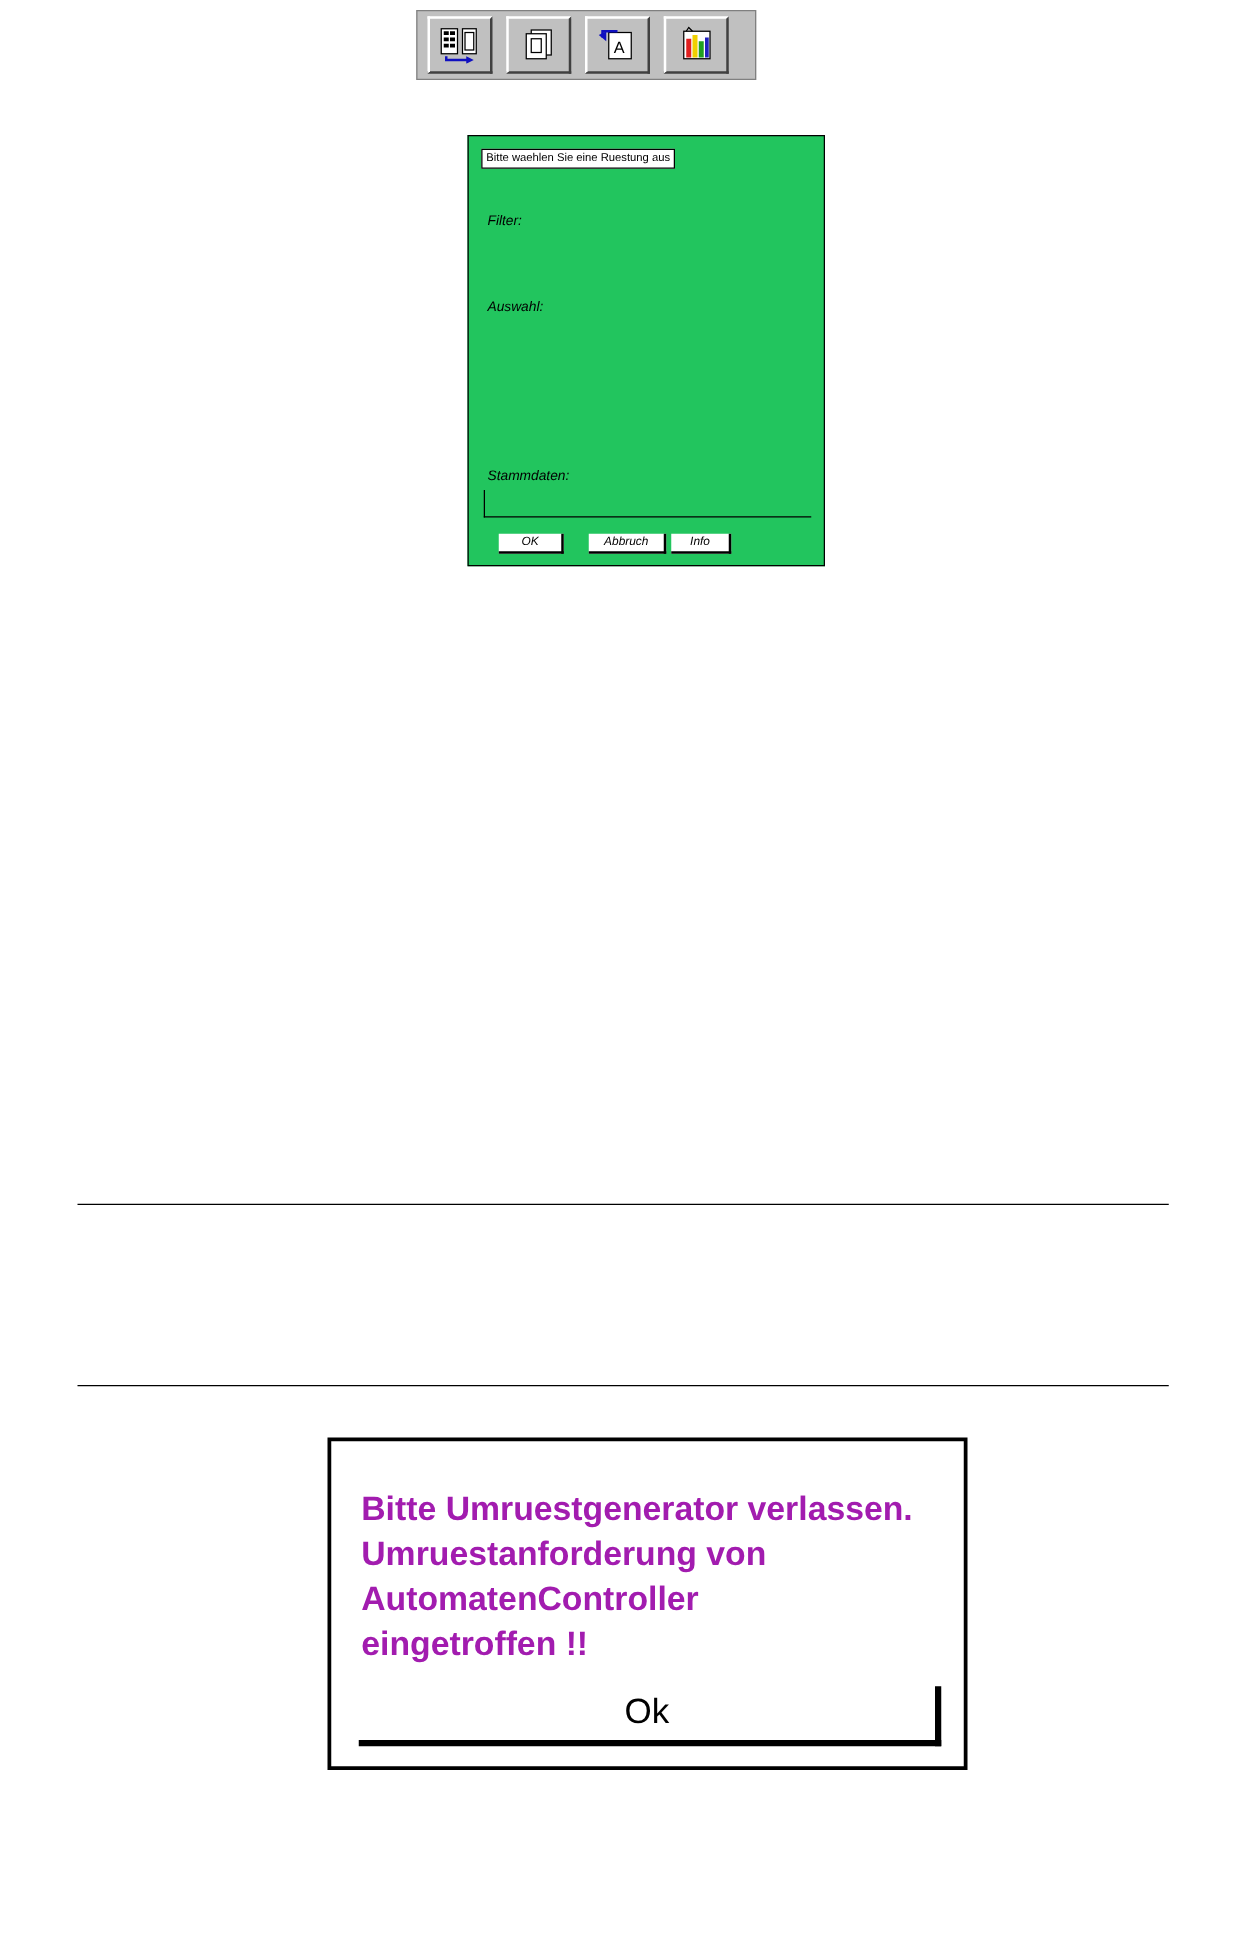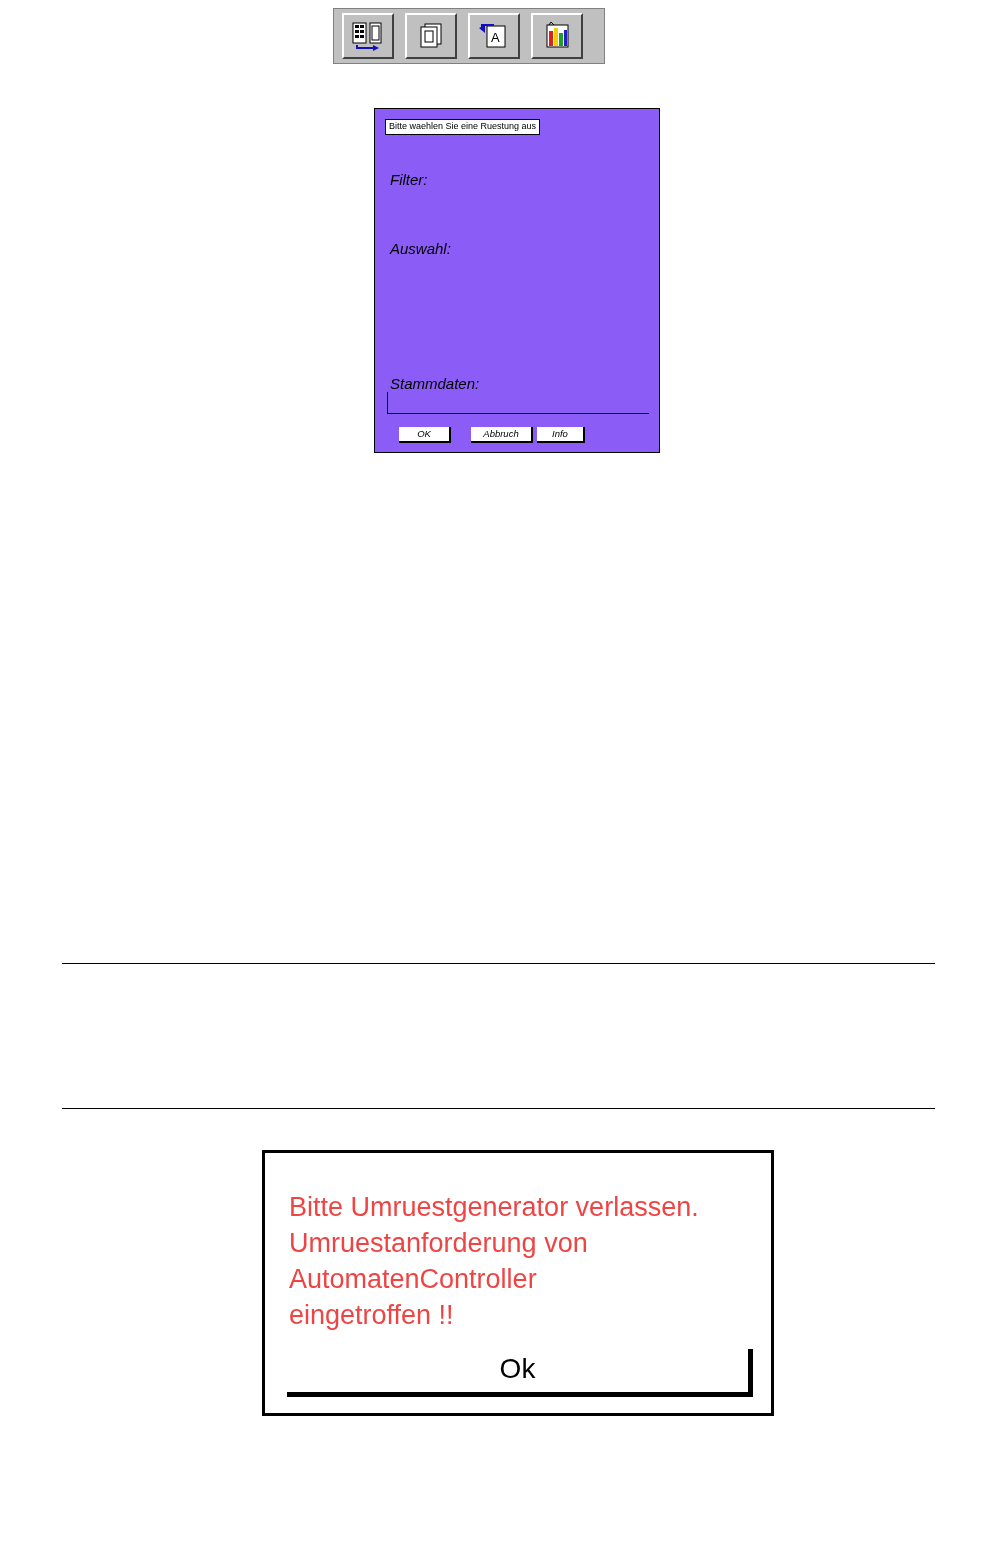--- a/index.html
+++ b/index.html
@@ -47,39 +47,39 @@
   }
   .tbtn svg { display: block; }
 
   
   .dialog {
     position: absolute;
     left: 374px;
     top: 108px;
     width: 286px;
     height: 345px;
-    background: #8b5cf6;
+    background: #22c55e;
     border: 1px solid #000000;
     box-sizing: border-box;
     font-size: 9px;
   }
   .dlg-title {
     position: absolute;
     left: 10px;
     top: 10px;
     border: 1px solid #000000;
     padding: 1px 3px 2px 3px;
     font-size: 9px;
     line-height: 11px;
     background: #ffffff;
     white-space: nowrap;
   }
   .lbl-italic {
     font-style: italic;
-    font-size: 15px;
+    font-size: 11px;
     position: absolute;
   }
   .filter-label { left: 15px; top: 62px; }
   .ausw-label   { left: 15px; top: 131px; }
   .sel-label    { left: 15px; top: 266px; }
 
   .filter-row {
     position: absolute;
     left: 12px;
     top: 80px;
@@ -267,22 +267,23 @@
     border: 3px solid #000000;
     box-sizing: border-box;
   }
   .msg-text {
     position: absolute;
     left: 24px;
     top: 36px;
     width: 470px;
     font-size: 27px;
     line-height: 36px;
-    color: #ef4444;
+    color: #a21caf;
     white-space: pre-line;
+    font-weight: bold;
   }
   .msg-okbtn {
     position: absolute;
     left: 22px;
     top: 196px;
     width: 466px;
     height: 48px;
     border-right: 5px solid #000000;
     border-bottom: 5px solid #000000;
     box-sizing: border-box;

